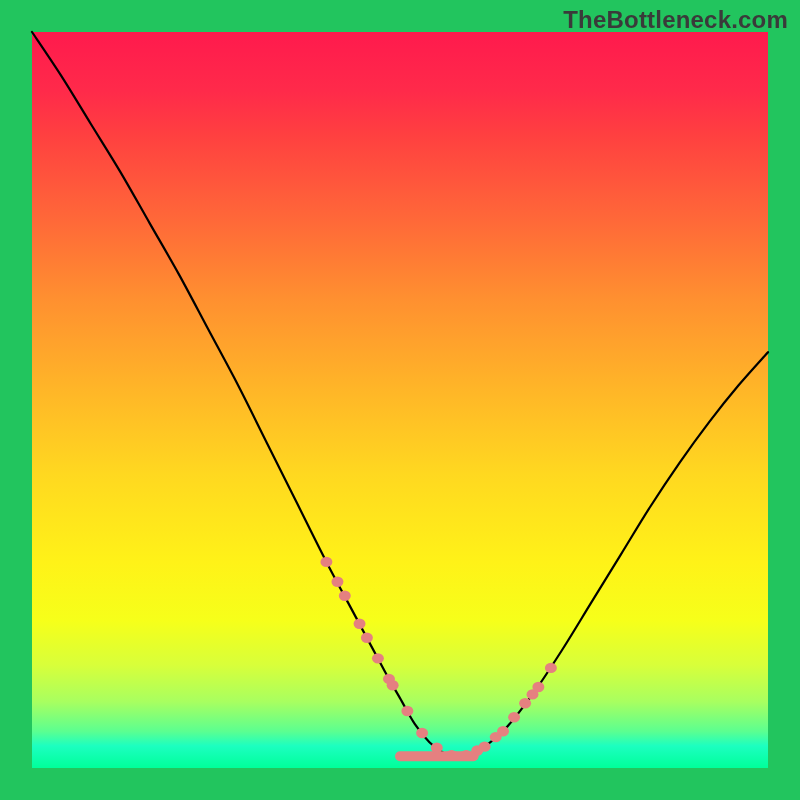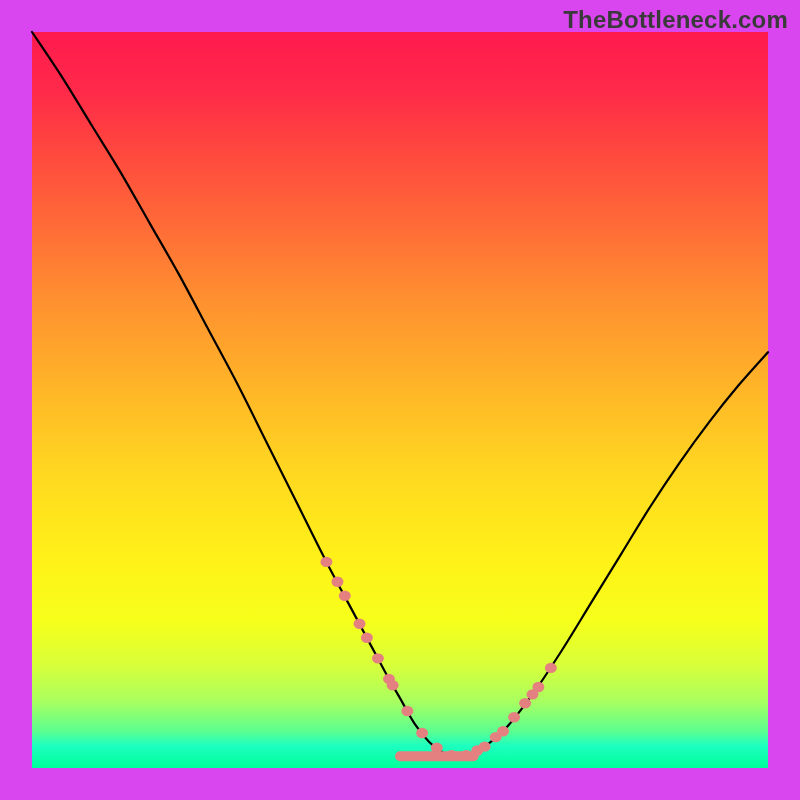--- a/index.html
+++ b/index.html
@@ -1,21 +1,21 @@
 <!DOCTYPE html>
 <html><head>
 <meta charset="utf-8">
 <style>
   * { margin: 0; padding: 0; box-sizing: border-box; }
   html, body { width: 800px; height: 800px; overflow: hidden; background: #000; }
   .frame {
     position: relative;
     width: 800px;
     height: 800px;
-    background: #d946ef;
+    background: #22c55e;
   }
   .plot {
     position: absolute;
     left: 32px;
     top: 32px;
     width: 736px;
     height: 736px;
     background: linear-gradient(to bottom,
       #ff1a4d 0%,
       #ff2a4a 8%,

